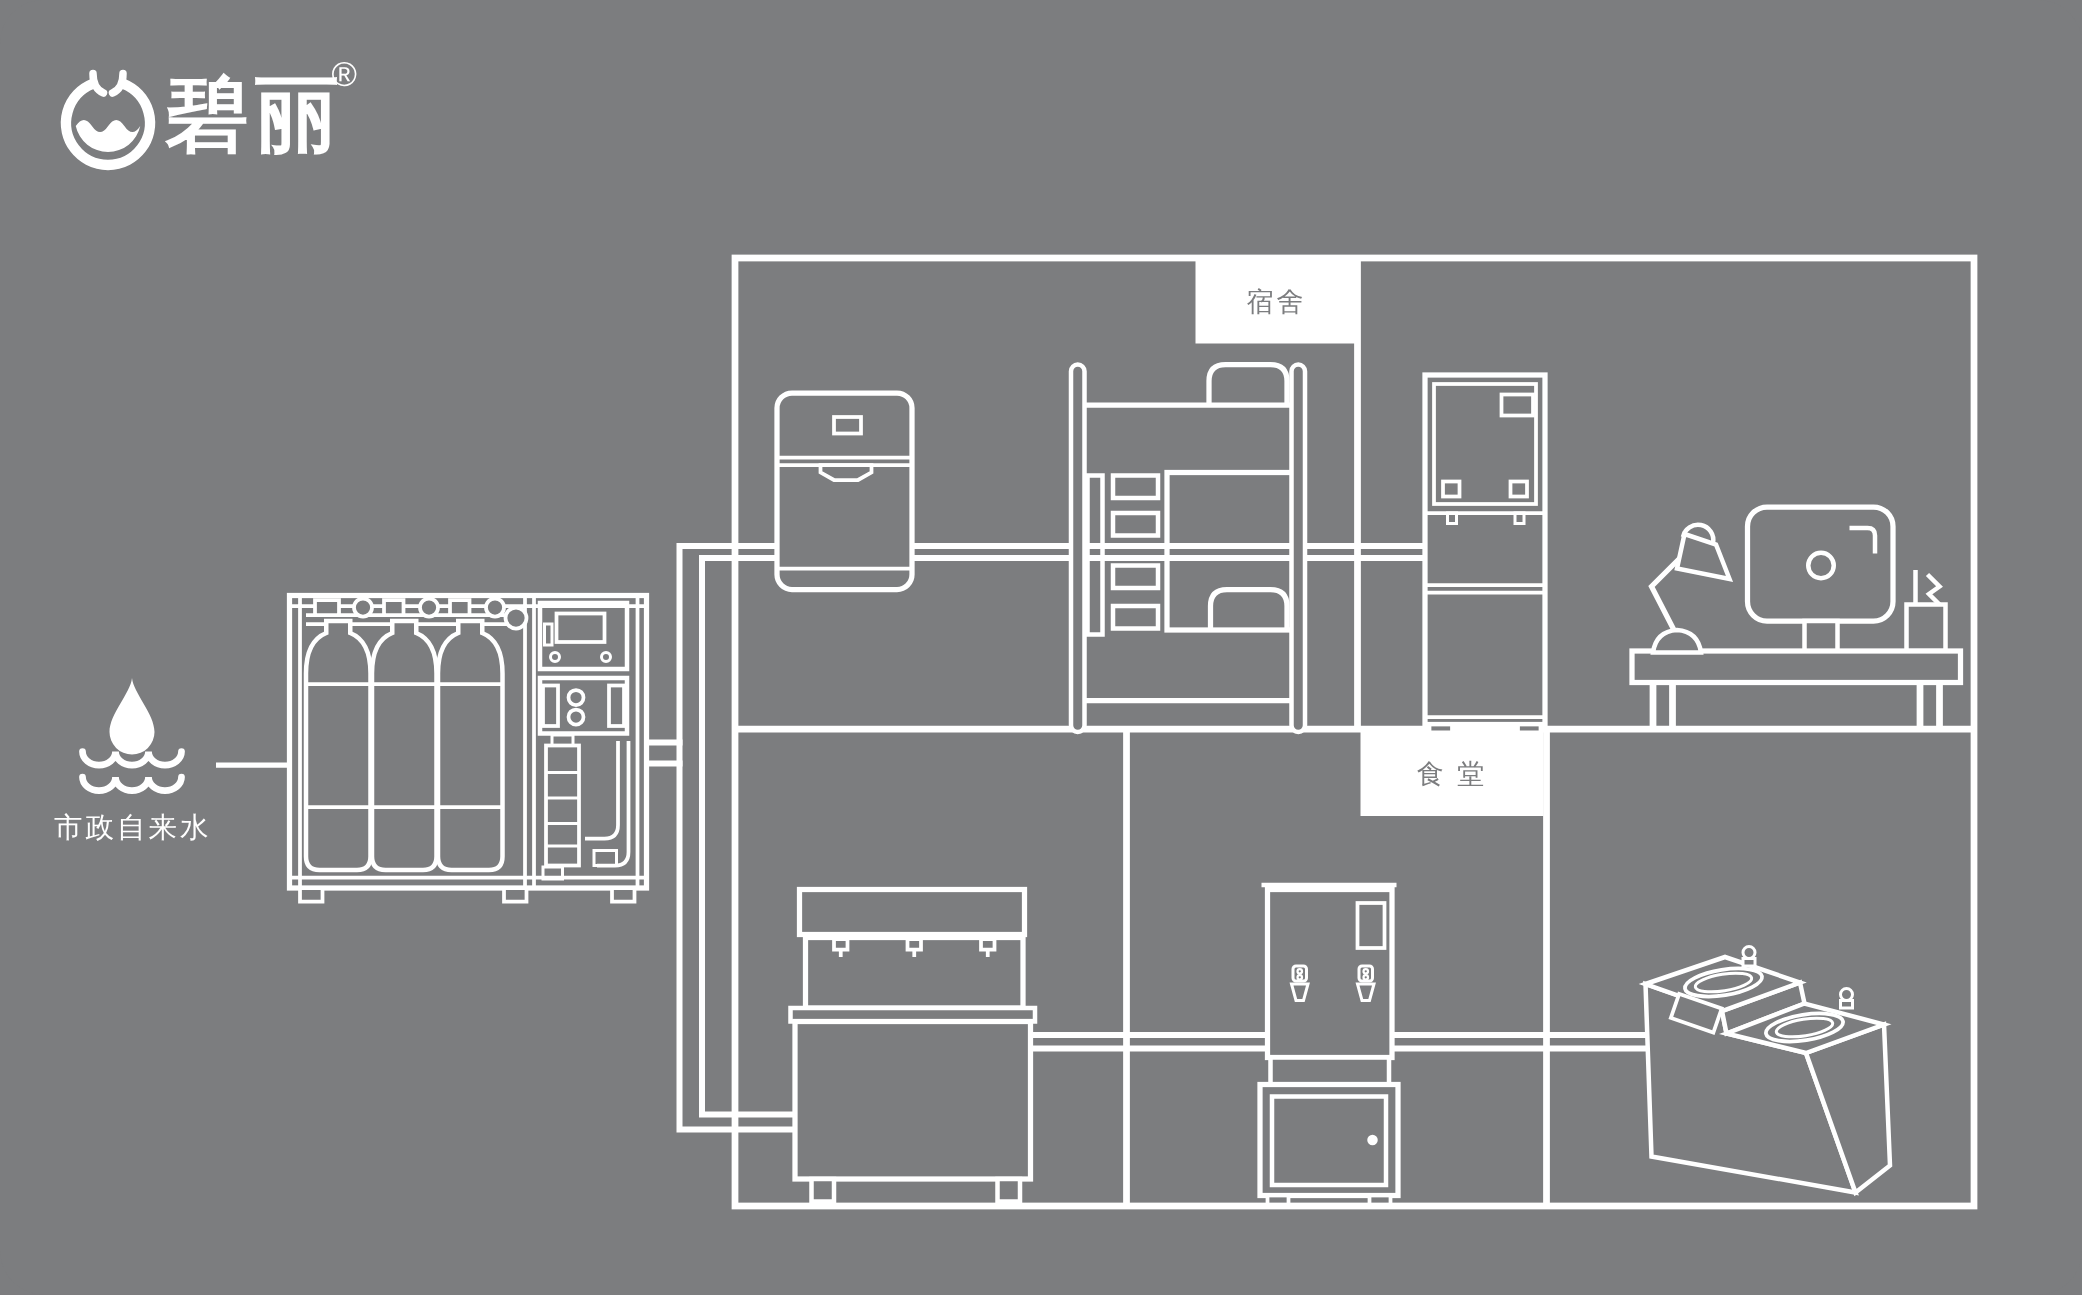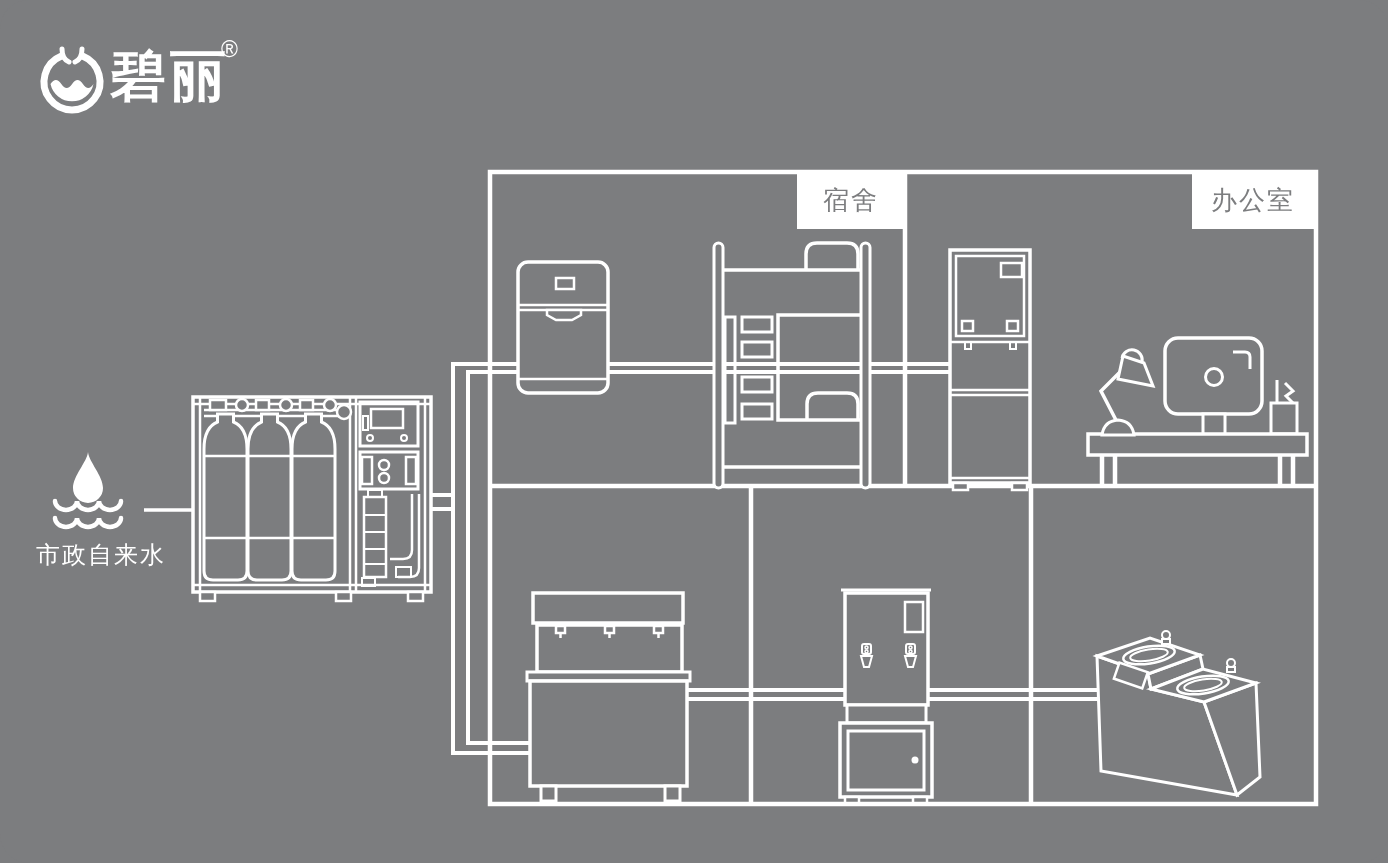--- a/index.html
+++ b/index.html
@@ -17,37 +17,37 @@
   }
   .stage svg{position:absolute;left:0;top:0;}
   .ln{fill:none;stroke:var(--line-color);}
   .fl{fill:var(--bg-color);stroke:var(--line-color);}
   .sw{fill:var(--line-color);stroke:none;}
   .zone-label{
     position:absolute;
     background:var(--line-color);
     color:var(--bg-color);
     display:flex;align-items:center;justify-content:center;
-    font-size:26px;letter-spacing:2px;
+    font-size:18px;letter-spacing:2px;
     white-space:pre;
   }
   .brand-text{
     position:absolute;left:110px;top:48px;
     color:var(--line-color);
     font-size:56px;font-weight:bold;letter-spacing:4px;line-height:1;
   }
   .reg-mark{
     position:absolute;left:221px;top:38px;
     color:var(--line-color);
     font-size:23px;line-height:1;
   }
   .source-label{
     position:absolute;left:36px;top:543px;
     color:var(--line-color);
-    font-size:24px;letter-spacing:2px;line-height:1;
+    font-size:19px;letter-spacing:2px;line-height:1;
   }
 </style>
 </head>
 <body>
 
 <div class="stage">
 
   <svg width="1388" height="863" viewBox="0 0 1388 863">
 
     <g>
@@ -211,15 +211,15 @@
       <path class="sw" d="M 50.5,84 q 5.4,-8 10.8,0 q 5.4,8 10.8,0 q 5.4,-8 10.8,0 q 5.4,8 10.6,0 A 22,22 0 0 1 50.5,84 Z"></path>
     </g>
 
   </svg>
 
   <div class="brand-text">碧丽</div>
   <div class="reg-mark">®</div>
   <div class="source-label">市政自来水</div>
 
   <div class="zone-label" style="left:797px;top:172px;width:108px;height:57px">宿舍</div>
-  <div class="zone-label" style="left:1192px;top:172px;width:122px;height:57px">办公室</div>
+  <div class="zone-label" style="left:907px;top:487px;width:122px;height:57px">食 堂</div>
 
 </div>
 
 </body></html>

